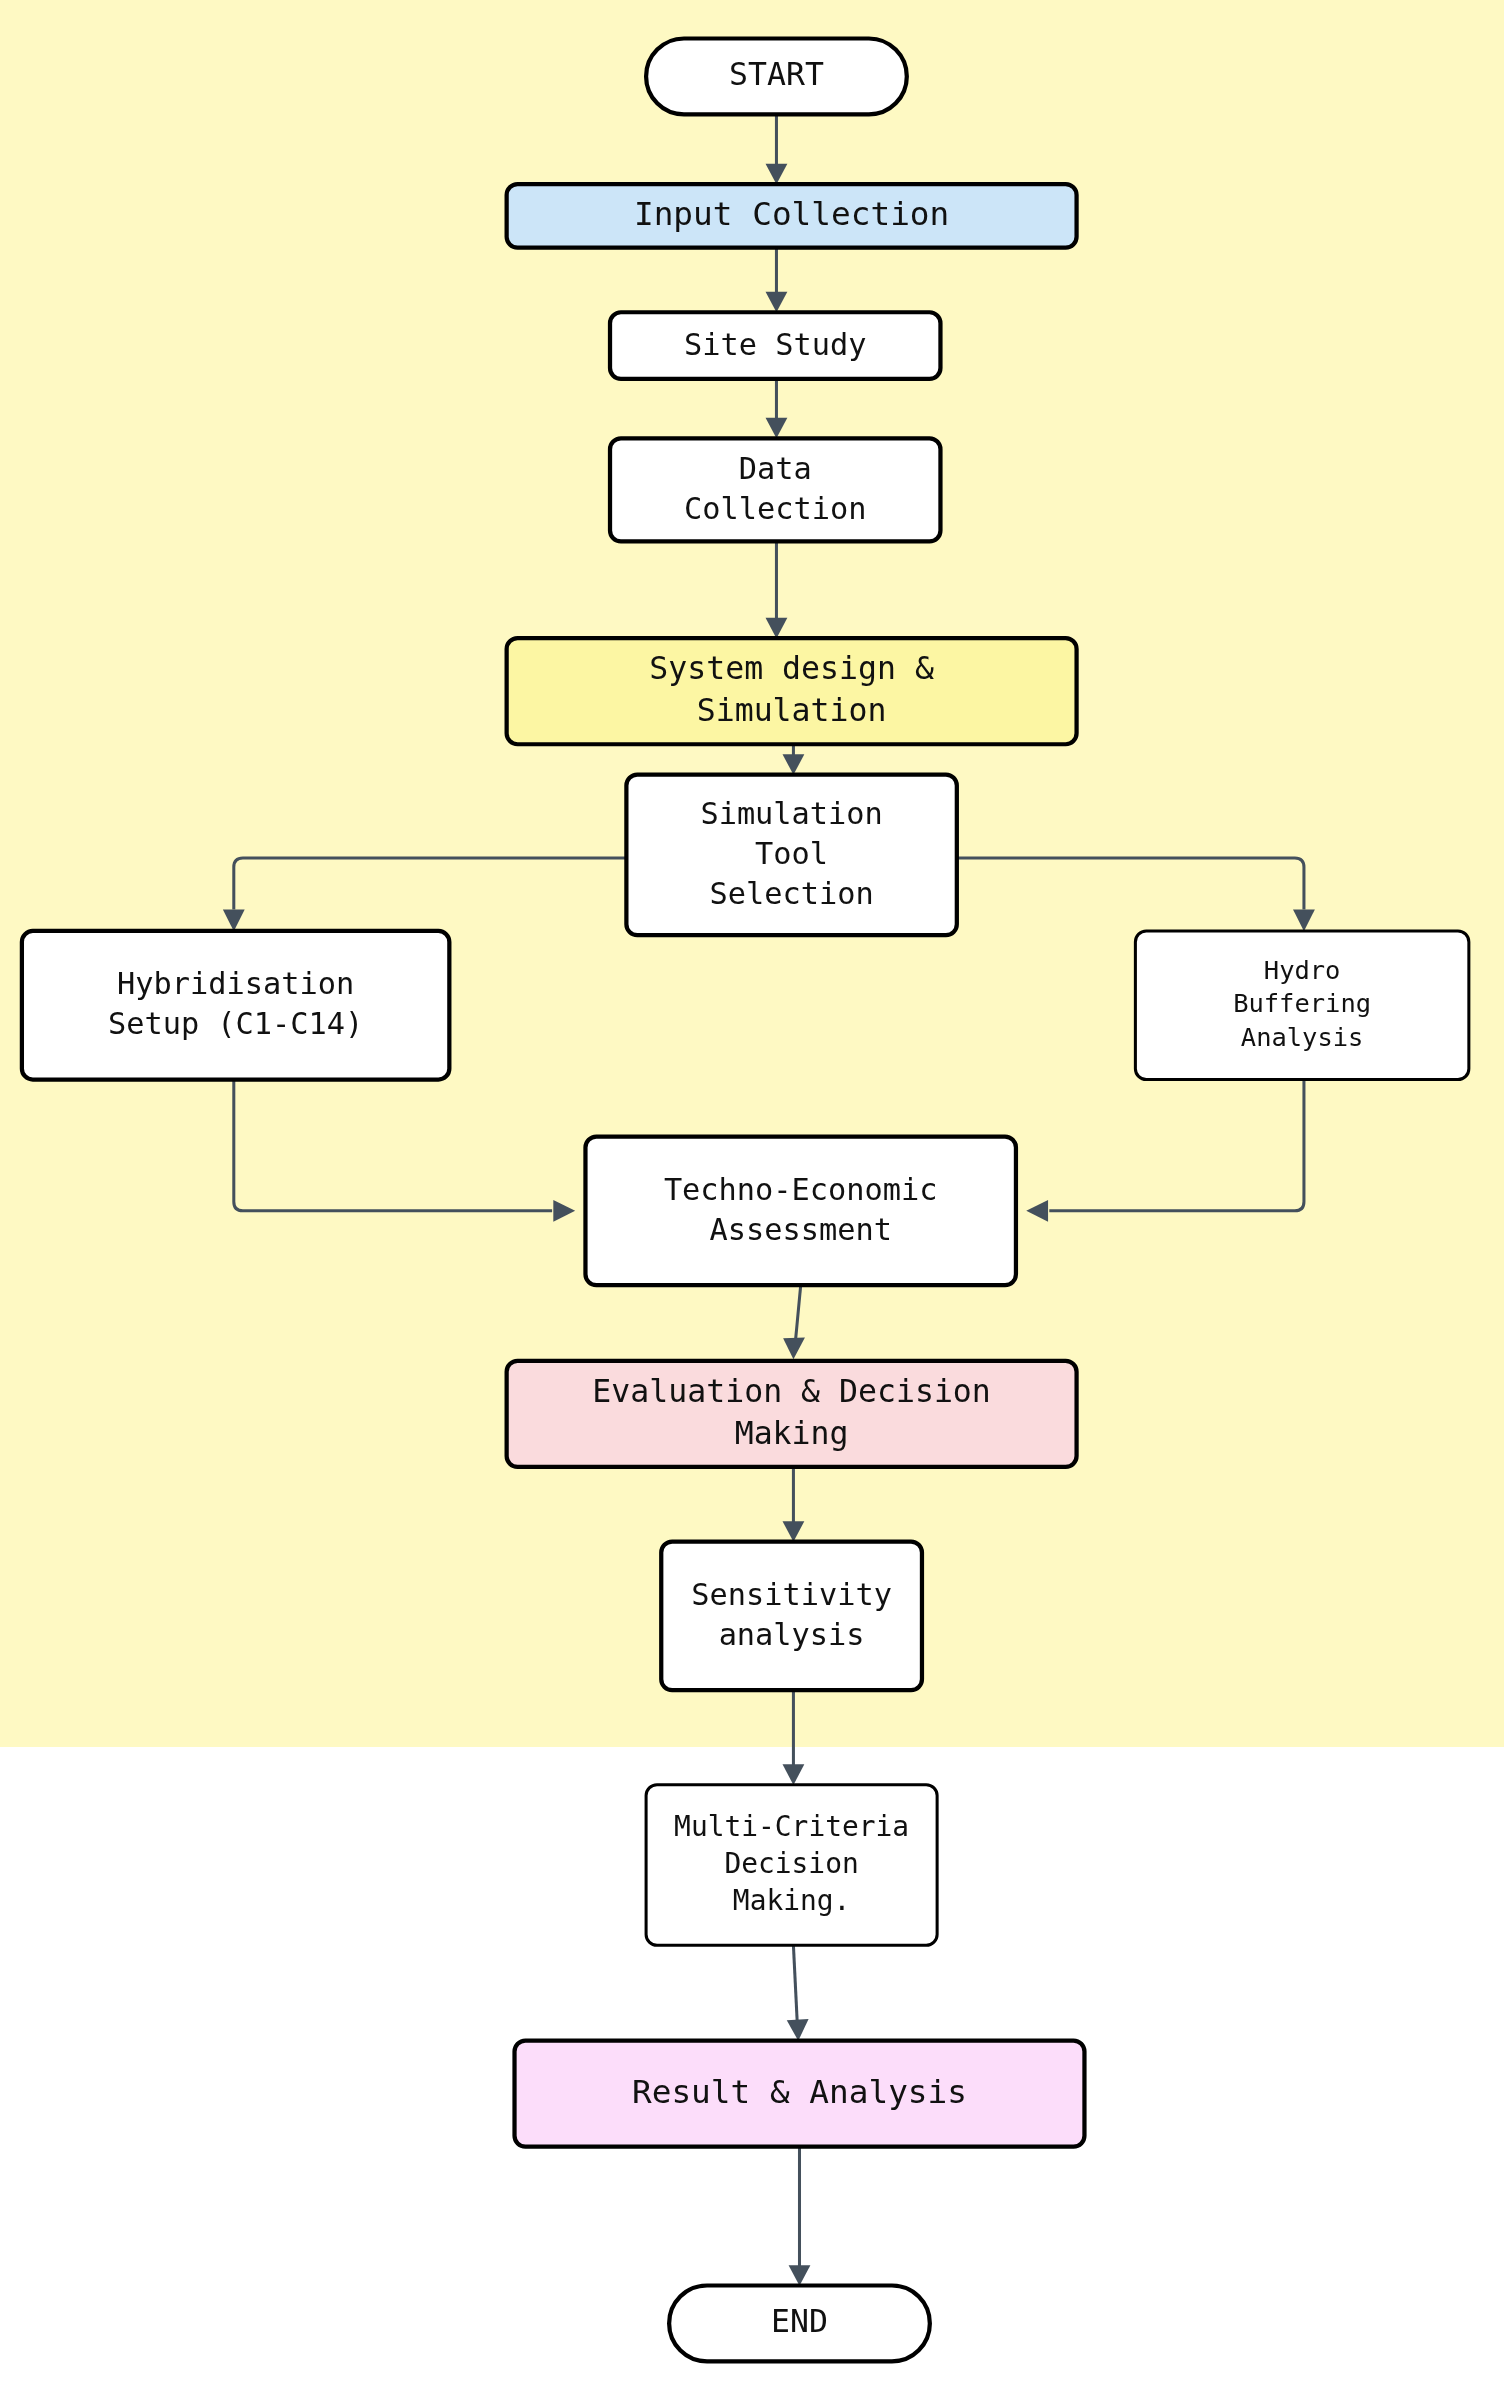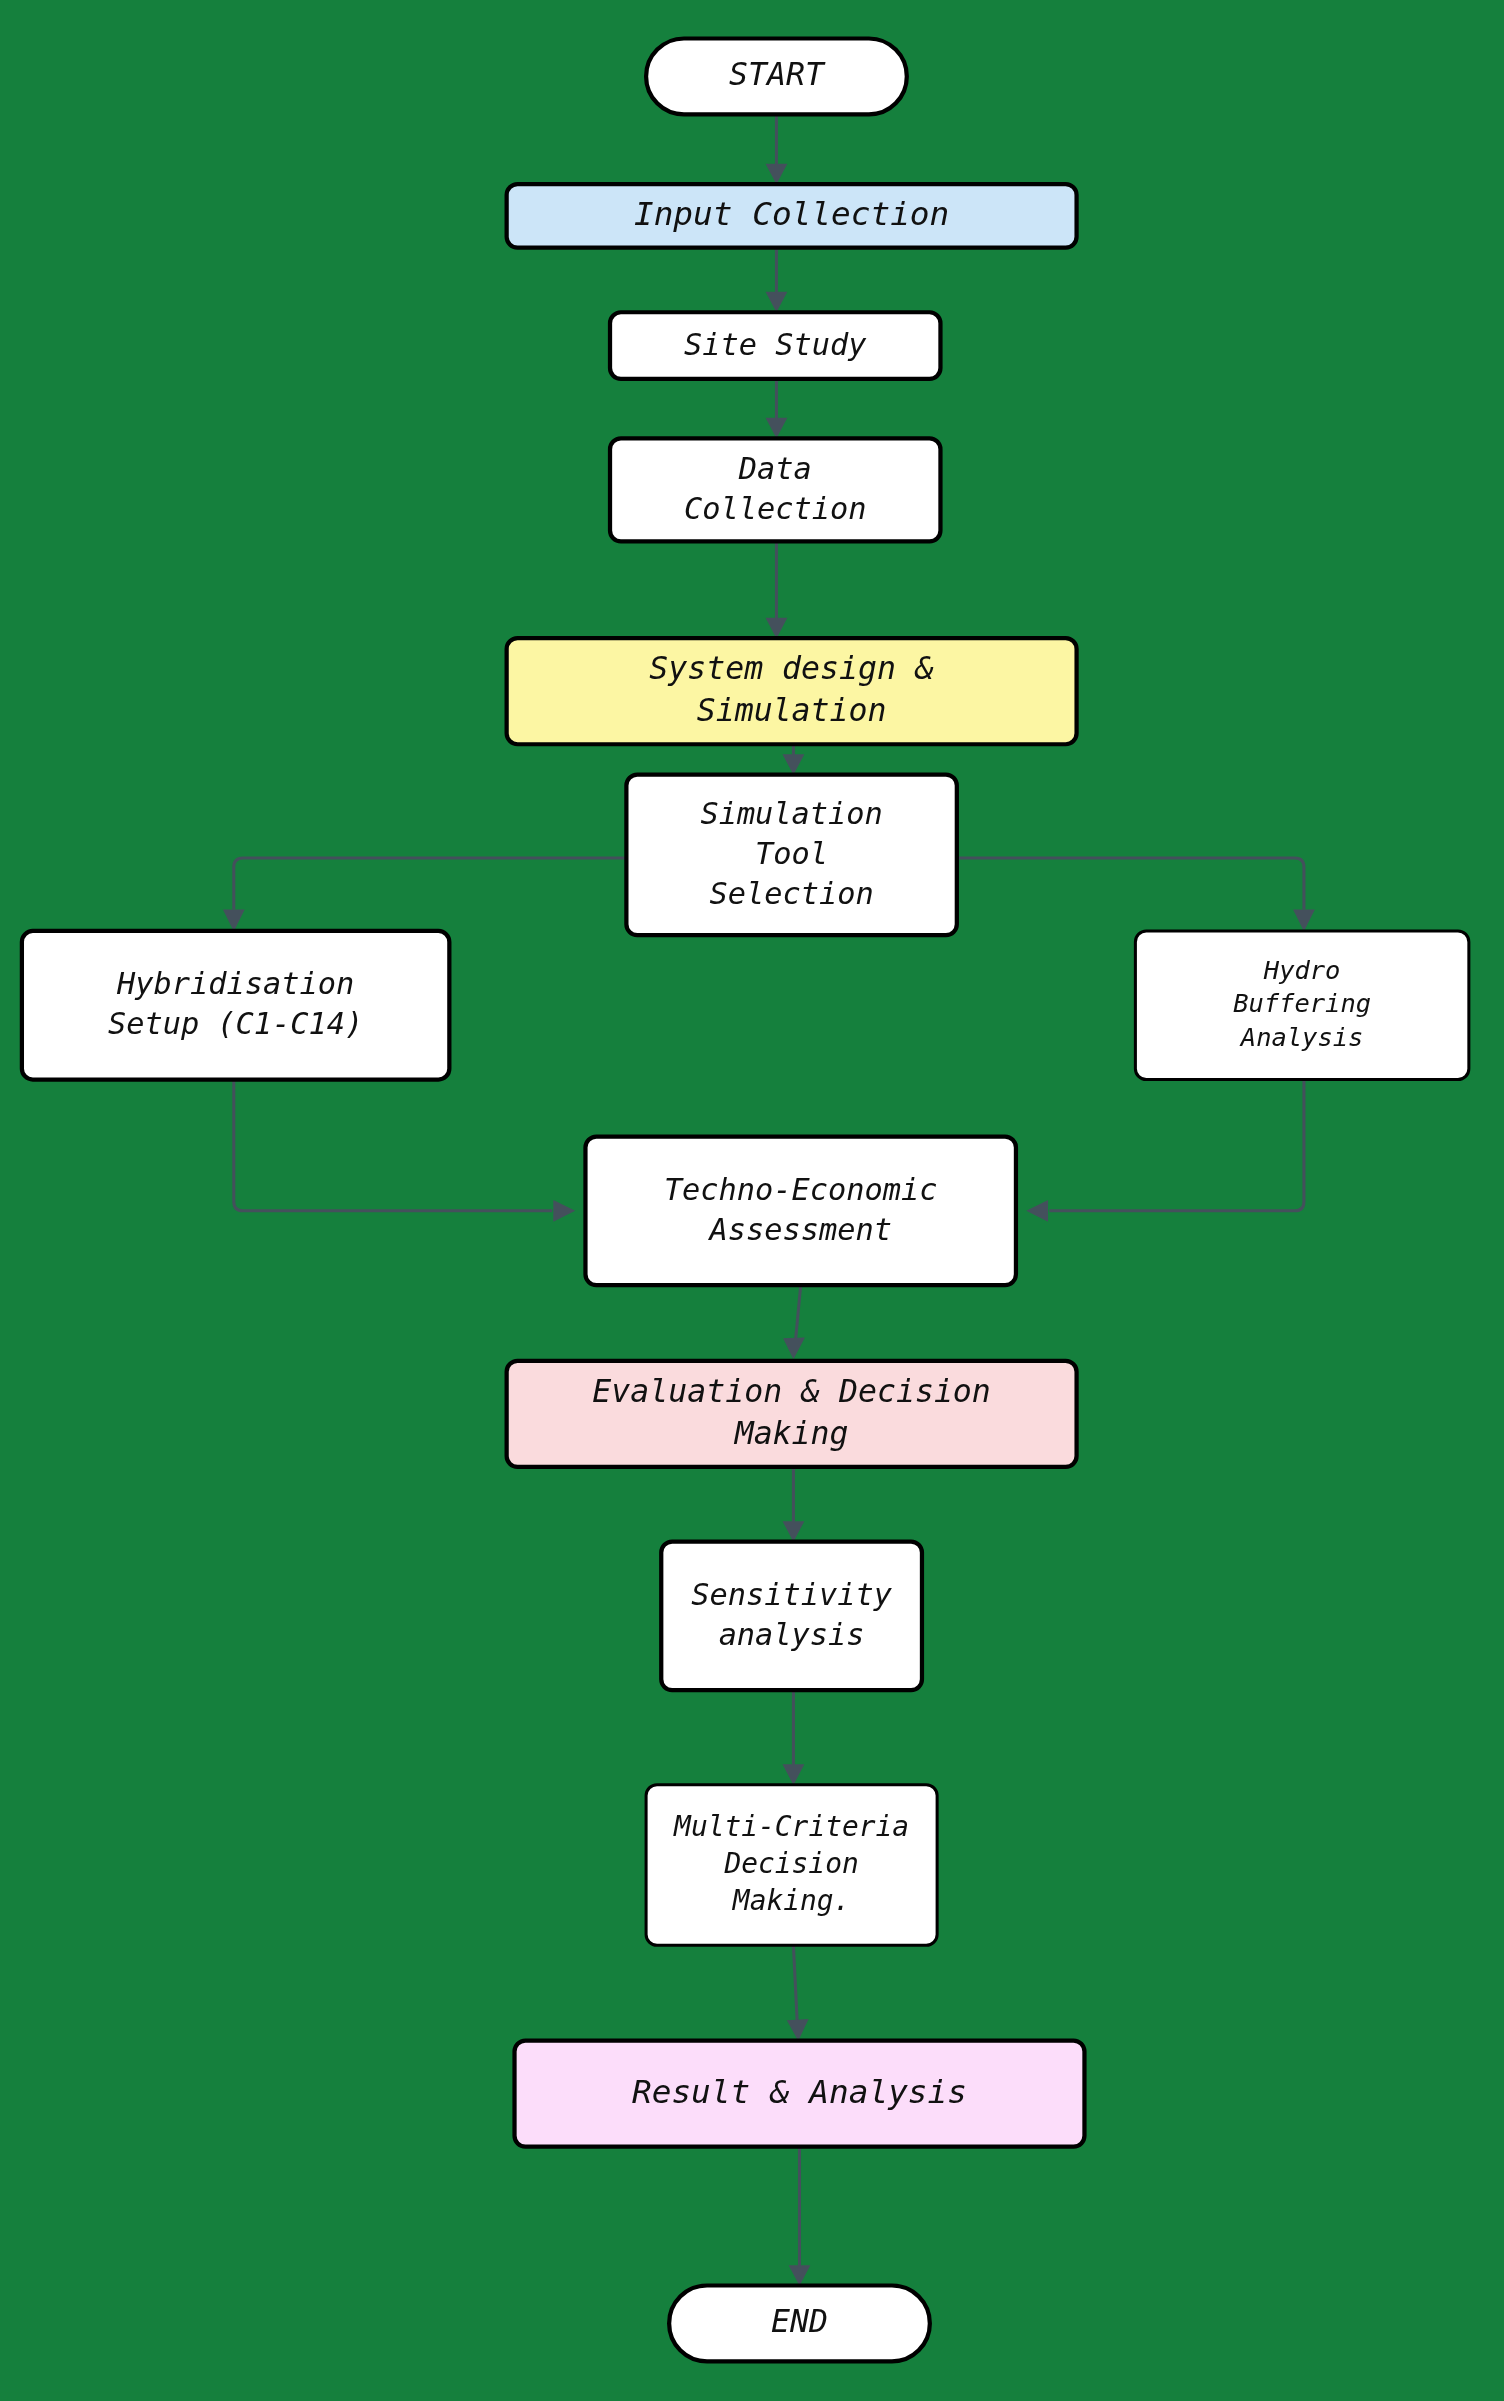--- a/index.html
+++ b/index.html
@@ -10,23 +10,22 @@
   }
   body {
     width: 1505px;
     height: 2401px;
     font-family: "DejaVu Sans Mono", monospace;
     overflow: hidden;
   }
   #flow-root {
     position: relative;
     width: 1505px;
-    height: 2401px;
-    background: #15803d;
-    font-style: italic;
+    height: 1747px;
+    background: #fef9c3;
   }
   svg#flow-svg {
     position: absolute;
     top: 0;
     left: 0;
     width: 1505px;
     height: 2401px;
     display: block;
   }
   .node-shape {

